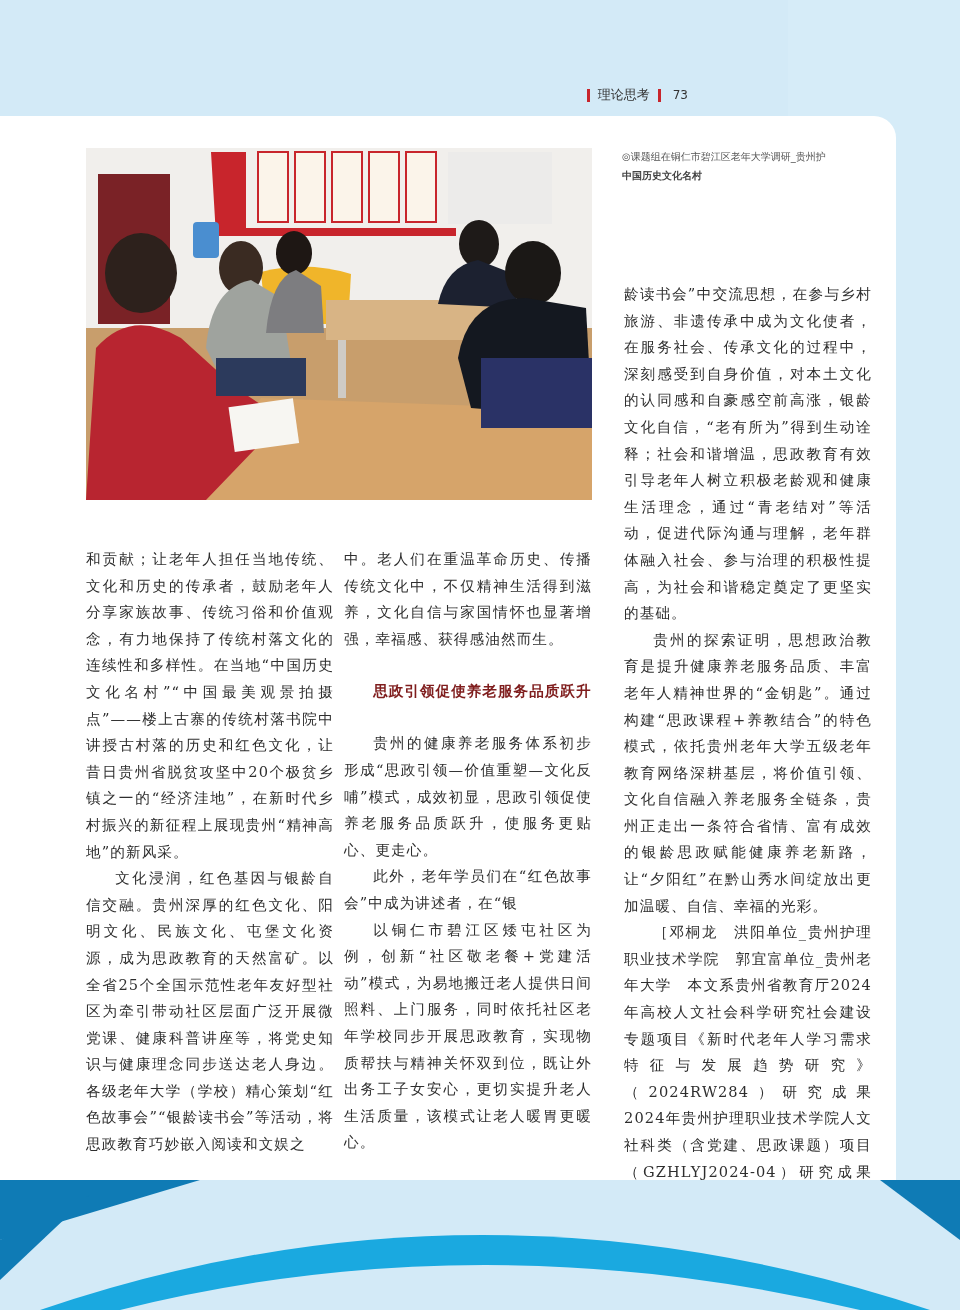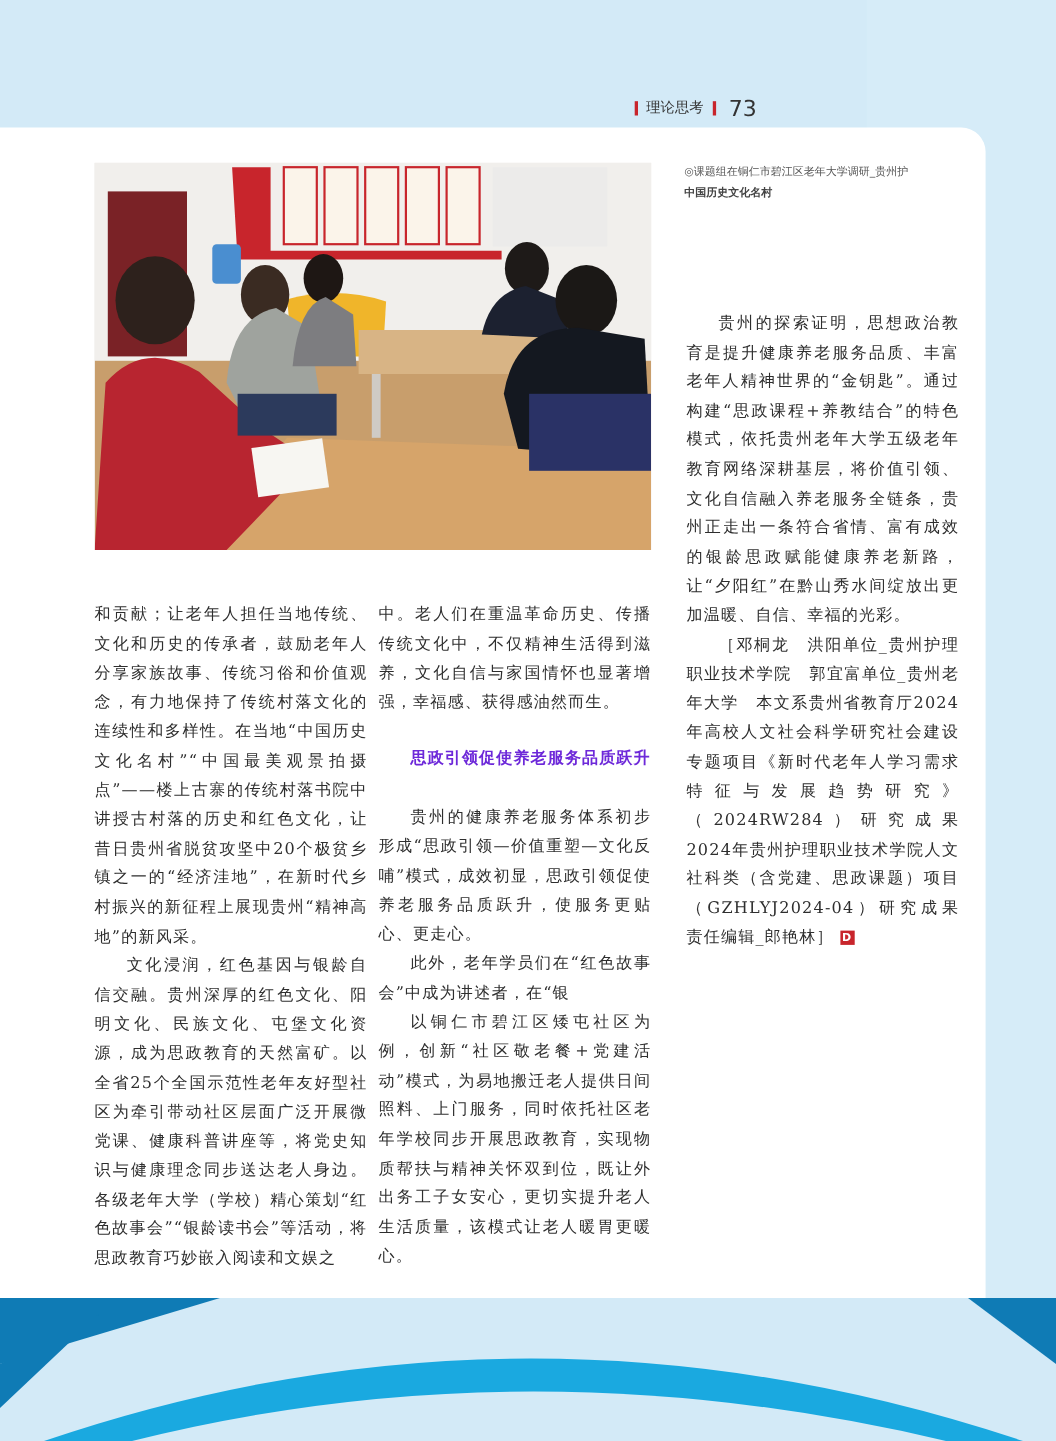--- a/index.html
+++ b/index.html
@@ -15,21 +15,21 @@
     position:absolute; left:0; top:0; width:788px; height:118px;
     background:#d3eaf7;
   }
   .running-head {
     position:absolute; right:100px; top:86px;
     display:flex; align-items:center; gap:8px;
     font-family:"DejaVu Sans","Liberation Sans",sans-serif;
     font-size:13px; color:#333;
   }
   .bar { display:inline-block; width:3px; height:13px; background:#c8252c; }
-  .page-num { font-size:20px; margin-left:4px; }
+  .page-num { font-size:12px; margin-left:4px; }
 
   
   .card {
     position:absolute; left:0; top:116px; width:896px; height:1120px;
     background:#ffffff; border-radius:0 22px 22px 0;
   }
   
   .photo {
     position:absolute; left:86px; top:148px; width:506px; height:352px;
     overflow:hidden; background:#e9e6e1;
@@ -45,22 +45,22 @@
     position:absolute; width:248px;
     font-size:14.6px; line-height:26.6px; letter-spacing:1.1px;
     text-align:justify; color:#2e2e2e;
   }
   .col p { margin:0; }
   .indent { text-indent:2em; }
   .col-left { left:86px; top:546px; }
   .col-mid { left:344px; top:546px; }
   .col-right { left:624px; top:281px; }
   .section-head {
-    font-family:Liberation Mono, monospace;
-    font-weight:bold; color:#6d28d9; font-size:14.6px;
+    font-family:Liberation Serif, serif;
+    font-weight:bold; color:#7f1d1d; font-size:14.6px;
     line-height:26px; margin:26px 0 26px 0; text-indent:2em; letter-spacing:1px;
   }
   .end-mark {
     display:inline-block; width:13px; height:13px; background:#c8252c; color:#fff;
     font-family:"DejaVu Sans",sans-serif; font-size:10px; line-height:13px;
     text-align:center; font-weight:bold; text-indent:0; vertical-align:middle;
   }
   
   .deco { position:absolute; left:0; top:1180px; width:960px; height:130px; }
 </style>
@@ -134,20 +134,21 @@
 
 <div class="col col-mid">
   <p>中。老人们在重温革命历史、传播传统文化中，不仅精神生活得到滋养，文化自信与家国情怀也显著增强，幸福感、获得感油然而生。</p>
   <div class="section-head">思政引领促使养老服务品质跃升</div>
   <p class="indent">贵州的健康养老服务体系初步形成“思政引领—价值重塑—文化反哺”模式，成效初显，思政引领促使养老服务品质跃升，使服务更贴心、更走心。</p>
   <p class="indent">此外，老年学员们在“红色故事会”中成为讲述者，在“银</p>
   <p class="indent">以铜仁市碧江区矮屯社区为例，创新“社区敬老餐+党建活动”模式，为易地搬迁老人提供日间照料、上门服务，同时依托社区老年学校同步开展思政教育，实现物质帮扶与精神关怀双到位，既让外出务工子女安心，更切实提升老人生活质量，该模式让老人暖胃更暖心。</p>
 </div>
 
 <div class="col col-right">
+  <p>龄读书会”中交流思想，在参与乡村旅游、非遗传承中成为文化使者，在服务社会、传承文化的过程中，深刻感受到自身价值，对本土文化的认同感和自豪感空前高涨，银龄文化自信，“老有所为”得到生动诠释；社会和谐增温，思政教育有效引导老年人树立积极老龄观和健康生活理念，通过“青老结对”等活动，促进代际沟通与理解，老年群体融入社会、参与治理的积极性提高，为社会和谐稳定奠定了更坚实的基础。</p>
   <p class="indent">贵州的探索证明，思想政治教育是提升健康养老服务品质、丰富老年人精神世界的“金钥匙”。通过构建“思政课程+养教结合”的特色模式，依托贵州老年大学五级老年教育网络深耕基层，将价值引领、文化自信融入养老服务全链条，贵州正走出一条符合省情、富有成效的银龄思政赋能健康养老新路，让“夕阳红”在黔山秀水间绽放出更加温暖、自信、幸福的光彩。</p>
   <p class="indent"><span>［邓桐龙　洪阳单位_贵州护理职业技术学院　郭宜富单位_贵州老年大学　本文系贵州省教育厅2024年高校人文社会科学研究社会建设专题项目《新时代老年人学习需求特征与发展趋势研究》（2024RW284）研究成果　2024年贵州护理职业技术学院人文社科类（含党建、思政课题）项目（GZHLYJ2024-04）研究成果　责任编辑_郎艳林］</span> <span class="end-mark">D</span></p>
 </div>
 
 <svg class="deco" viewBox="0 0 960 130">
   <rect x="0" y="0" width="960" height="130" fill="#d3eaf7"></rect>
   <path d="M0 60 L200 0 L0 0 Z" fill="#0f7bb5"></path>
   <path d="M0 60 L90 15 L0 100 Z" fill="#0f7bb5"></path>
   <path d="M880 0 L960 0 L960 60 Z" fill="#0f7bb5"></path>
   <path d="M40 130 Q480 -20 930 130 Z" fill="#1aa9e0"></path>

